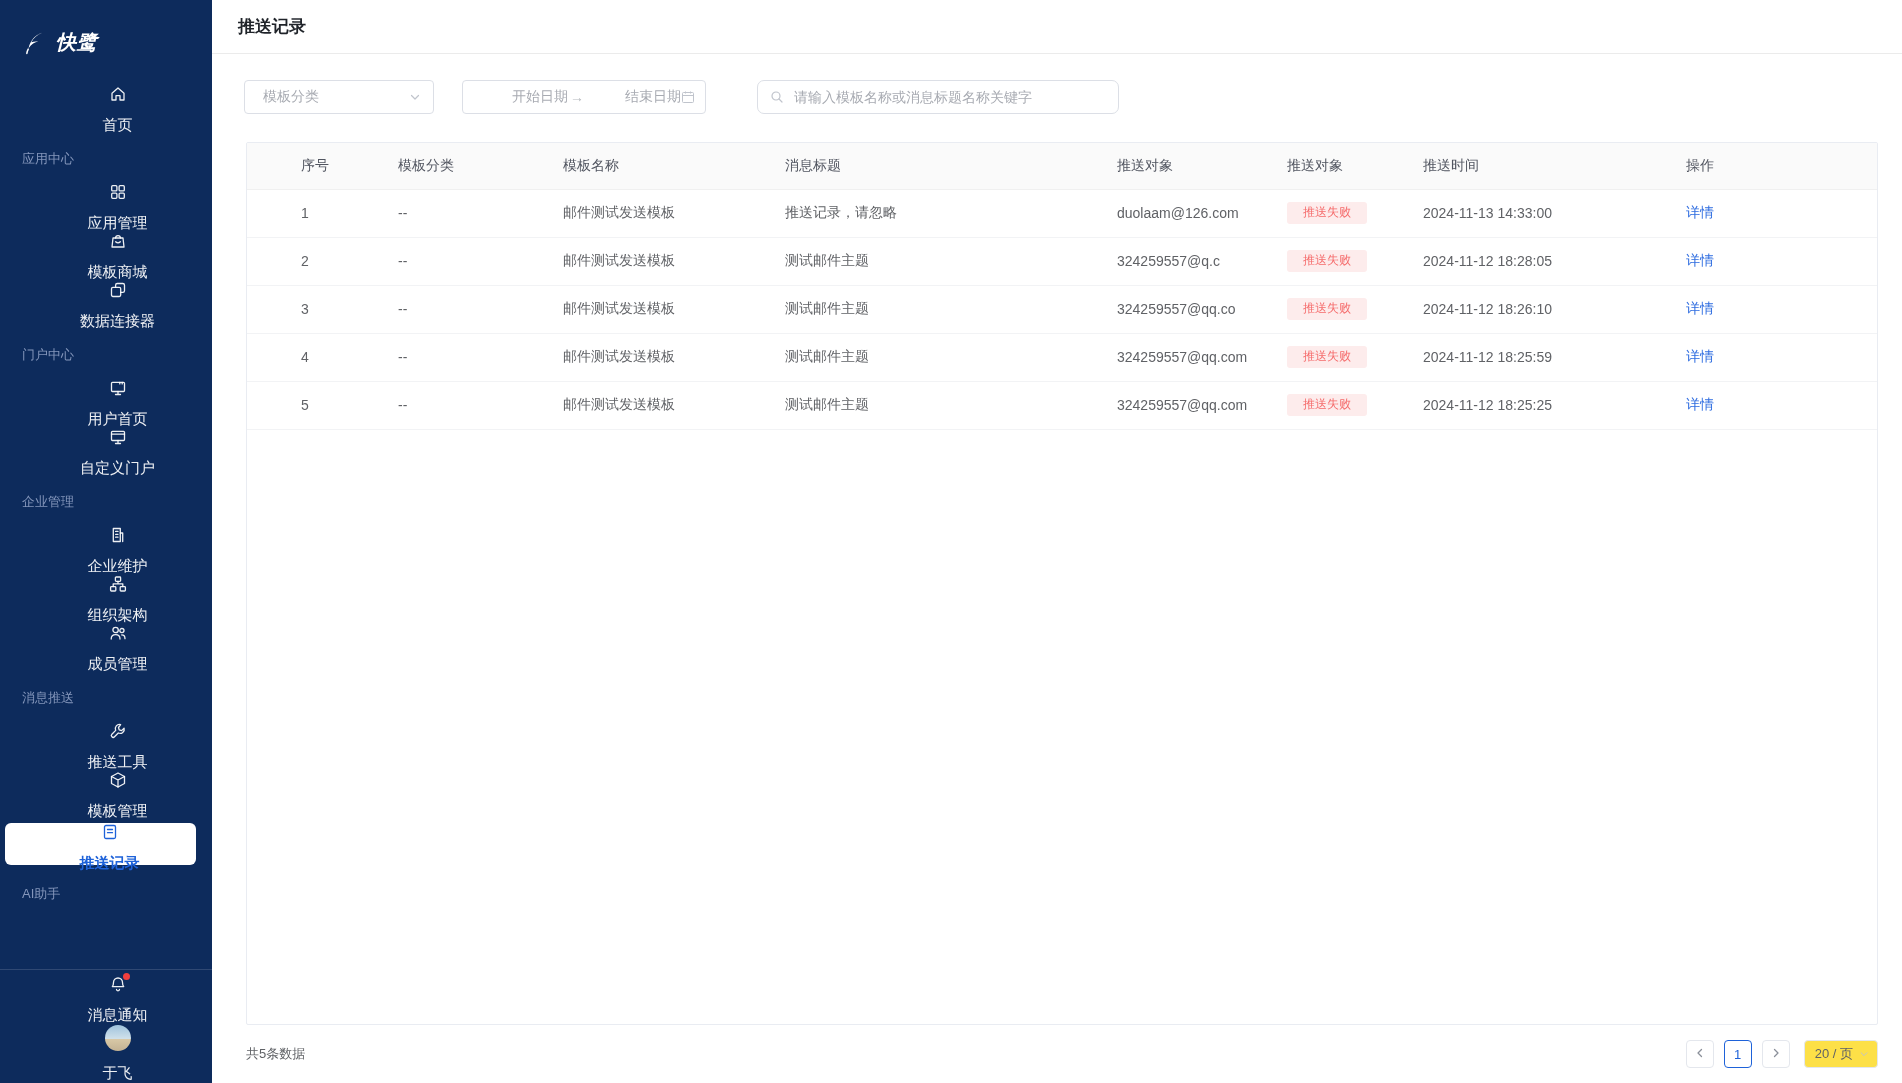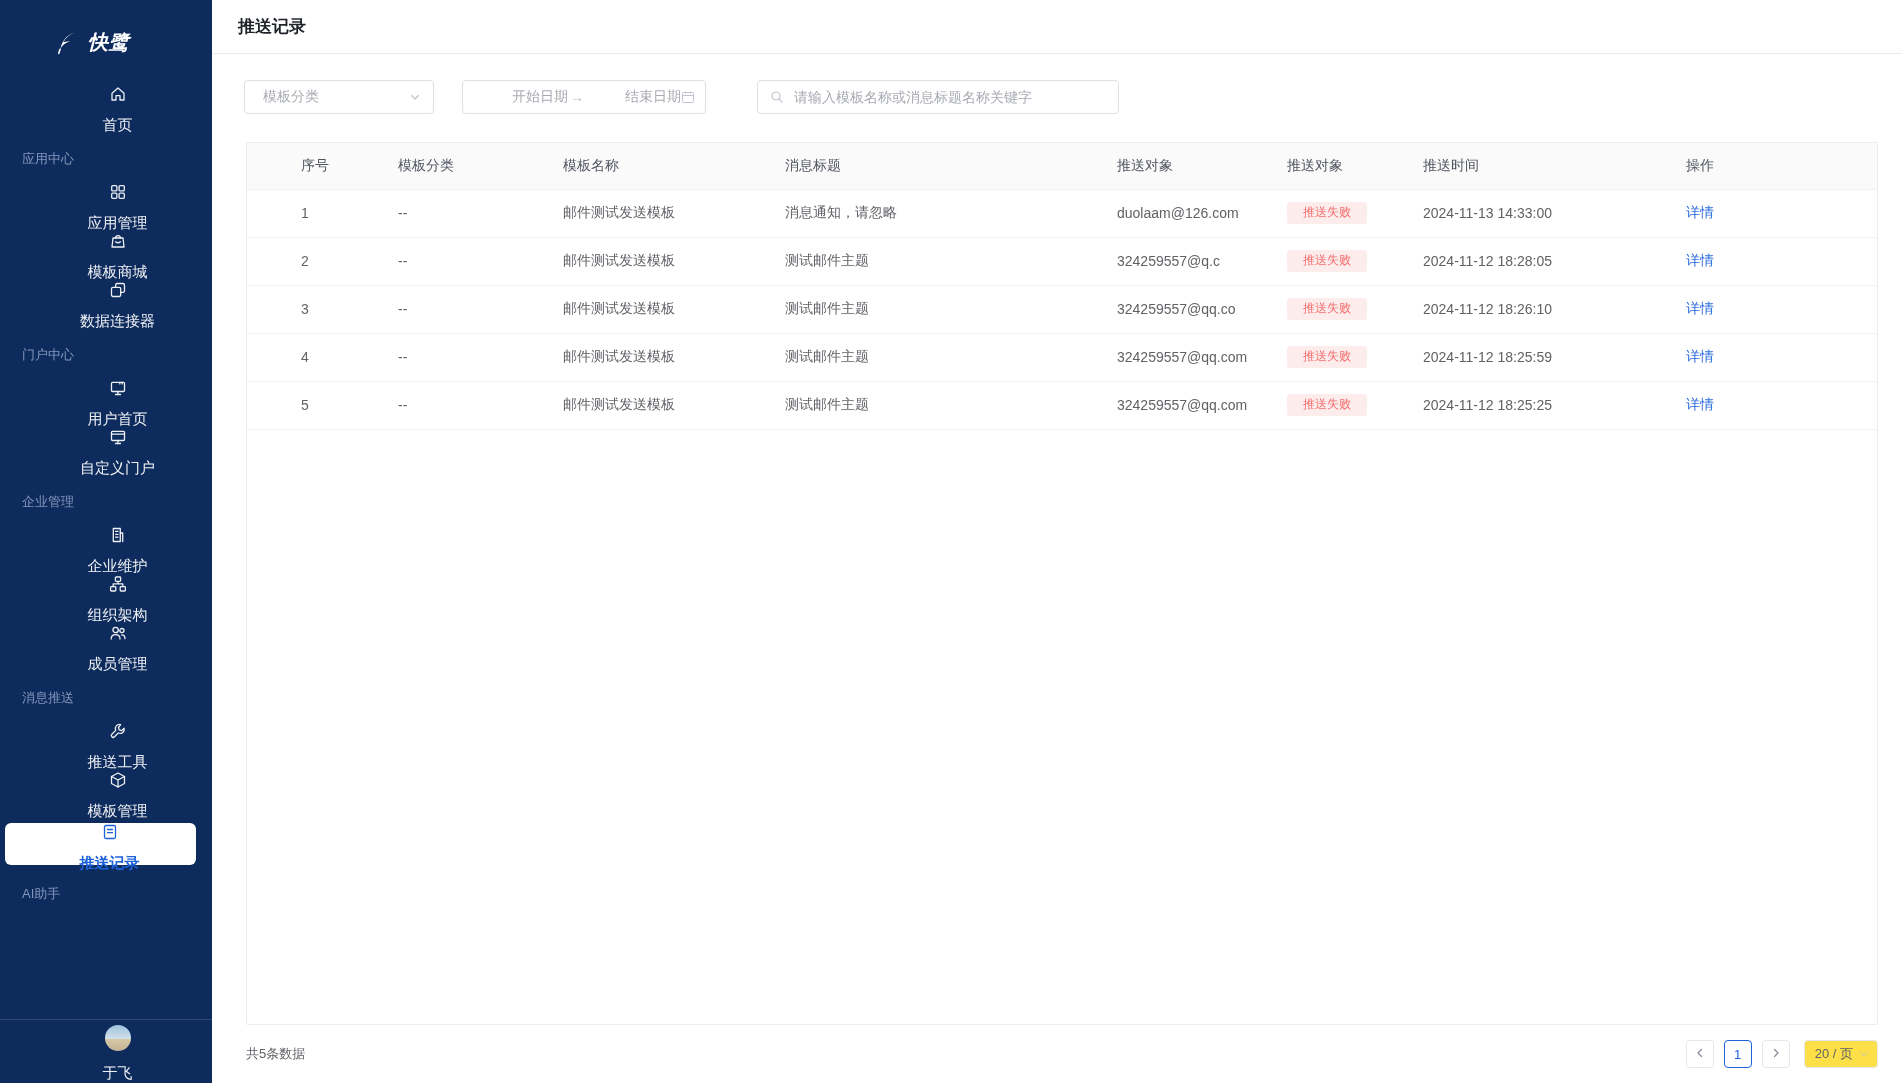--- a/index.html
+++ b/index.html
@@ -3,21 +3,21 @@
 <meta charset="utf-8">
 <style>
   * { box-sizing: border-box; }
   html,body { margin:0; padding:0; width:1902px; height:1083px; overflow:hidden;
     font-family:"Liberation Sans","DejaVu Sans",sans-serif; background:#fff; }
   .layout { display:flex; width:100%; height:100%; }
 
   
   .sidebar { width:212px; flex-shrink:0; background:var(--sidebar-bg,#0d2b5c); color:#fff;
     display:flex; flex-direction:column; }
-  .logo-row { height:85px; display:flex; align-items:center; padding-left:20px; gap:10px; flex-shrink:0;margin-left:32px; }
+  .logo-row { height:85px; display:flex; align-items:center; padding-left:20px; gap:10px; flex-shrink:0; }
   .logo-mark { width:26px; height:26px; display:flex; }
   .logo-text { font-size:20px; font-weight:800; font-style:italic; letter-spacing:1px; }
   .nav { flex:1; overflow:hidden; }
   .nav-section { height:49px; display:flex; align-items:center; padding-left:22px;
     font-size:13px; color:#8496bb; }
   .nav-item { height:49px; display:flex; align-items:center; padding-left:23px; gap:13px;
     font-size:15px; color:rgba(255,255,255,.93); cursor:pointer;flex-direction:column; }
   .nav-item .nav-icon { width:18px; height:18px; display:flex; align-items:center; justify-content:center; }
   .nav-item .nav-icon svg { width:18px; height:18px; }
   .nav-item.active { background:#fff; color:var(--accent,#1e62d9); height:42px;
@@ -36,21 +36,21 @@
     display:flex; align-items:center; padding-left:26px; }
   .page-title { font-size:17px; font-weight:700; color:#1f2329; }
 
   .filters { display:flex; align-items:center; margin-top:26px; height:34px; flex-shrink:0; }
   .f-box { height:34px; border:1px solid #dcdfe6; border-radius:4px; background:#fff;
     display:flex; align-items:center; color:#a8abb2; font-size:14px; cursor:pointer; }
   .f-select { width:190px; margin-left:32px; padding:0 12px 0 18px; justify-content:space-between; }
   .f-date { width:244px; margin-left:28px; padding:0 10px; }
   .f-date .seg { flex:1; text-align:right; }
   .f-date .arrow { color:#b7babf; font-size:14px; padding:0 2px; }
-  .f-search { width:362px; margin-left:51px; padding:4px 12px; gap:8px; }
+  .f-search { width:362px; margin-left:51px; padding:4px 12px; gap:8px;border-radius:7px; }
   .f-search input { border:none; outline:none; flex:1; font-size:14px; color:#303133;
     font-family:inherit; background:transparent; }
   .f-search input::placeholder { color:#a8abb2; }
   .icon-grey { color:#c0c4cc; display:flex; }
 
   
   .card { flex:1; margin:28px 24px 0 34px; border:1px solid #e9ecf2; border-radius:2px;
     display:flex; flex-direction:column; overflow:hidden; background:#fff; }
   table { width:100%; border-collapse:collapse; table-layout:fixed; }
   thead th { height:46px; background:#fafafa; font-weight:400; font-size:14px; color:#515560;
@@ -207,20 +207,30 @@
             <svg viewBox="0 0 18 18" fill="none" stroke="currentColor" stroke-width="1.3" stroke-linecap="round" stroke-linejoin="round">
               <rect x="3.5" y="2.5" width="11" height="13" rx="1.5"></rect>
               <path d="M6.5 6.5h5M6.5 9.7h5"></path>
             </svg>
           </span>
           <span>推送记录</span>
         </div>
         <div class="nav-section">AI助手</div>
       </nav>
     <div class="sidebar-bottom">
+        <div class="nav-item">
+          <span class="badge-wrap nav-icon">
+            <svg viewBox="0 0 18 18" fill="none" stroke="currentColor" stroke-width="1.3" stroke-linecap="round" stroke-linejoin="round">
+              <path d="M9 3a4.5 4.5 0 0 1 4.5 4.5c0 2.5.6 3.4 1.2 4.1H3.3c.6-.7 1.2-1.6 1.2-4.1A4.5 4.5 0 0 1 9 3Z"></path>
+              <path d="M7.5 14.3a1.5 1.5 0 0 0 3 0"></path>
+            </svg>
+            <span class="red-dot"></span>
+          </span>
+          <span>消息通知</span>
+        </div>
         <div class="nav-item">
           <span class="avatar"></span>
           <span>于飞</span>
         </div>
       </div>
   </aside>
 
   <main class="main">
 
     <div class="page-header">
@@ -280,21 +290,21 @@
               <th>推送对象</th>
               <th>推送时间</th>
               <th>操作</th>
             </tr>
           </thead>
         <tbody id="tbody-rows">
             <tr>
               <td>1</td>
               <td>--</td>
               <td>邮件测试发送模板</td>
-              <td>消息通知，请忽略</td>
+              <td>推送记录，请忽略</td>
               <td>duolaam@126.com</td>
               <td><span class="status-badge">推送失败</span></td>
               <td>2024-11-13 14:33:00</td>
               <td><span class="detail-link">详情</span></td>
             </tr>
             <tr>
               <td>2</td>
               <td>--</td>
               <td>邮件测试发送模板</td>
               <td>测试邮件主题</td>

